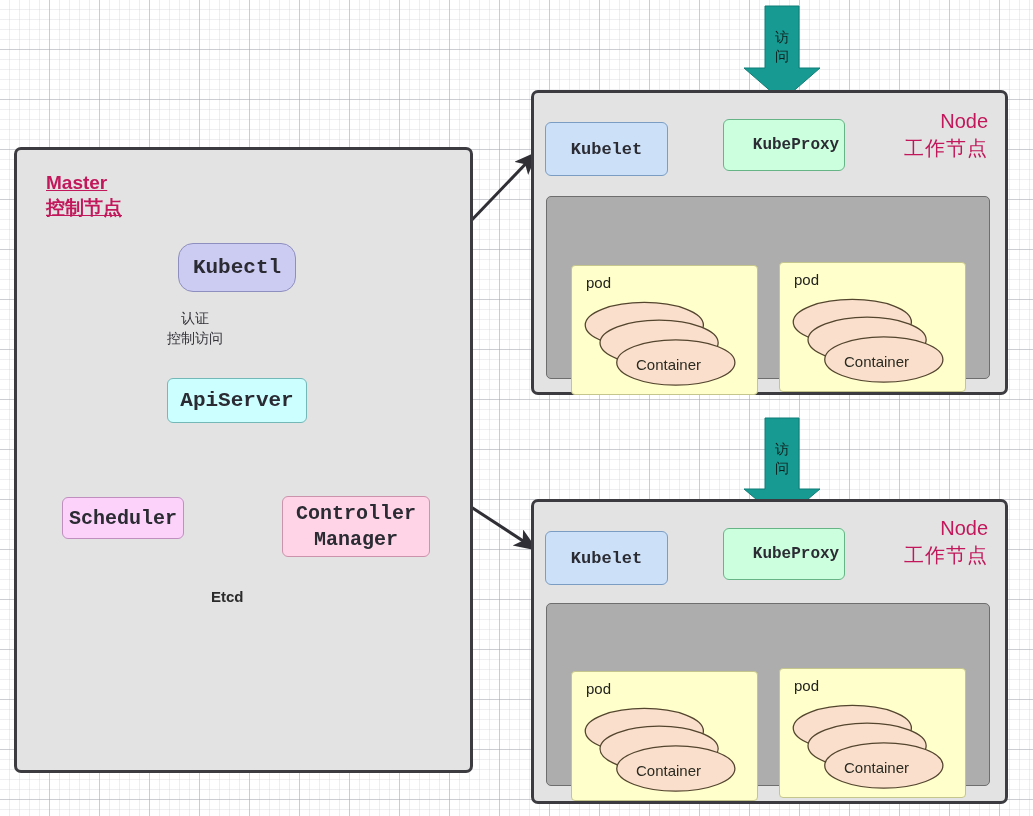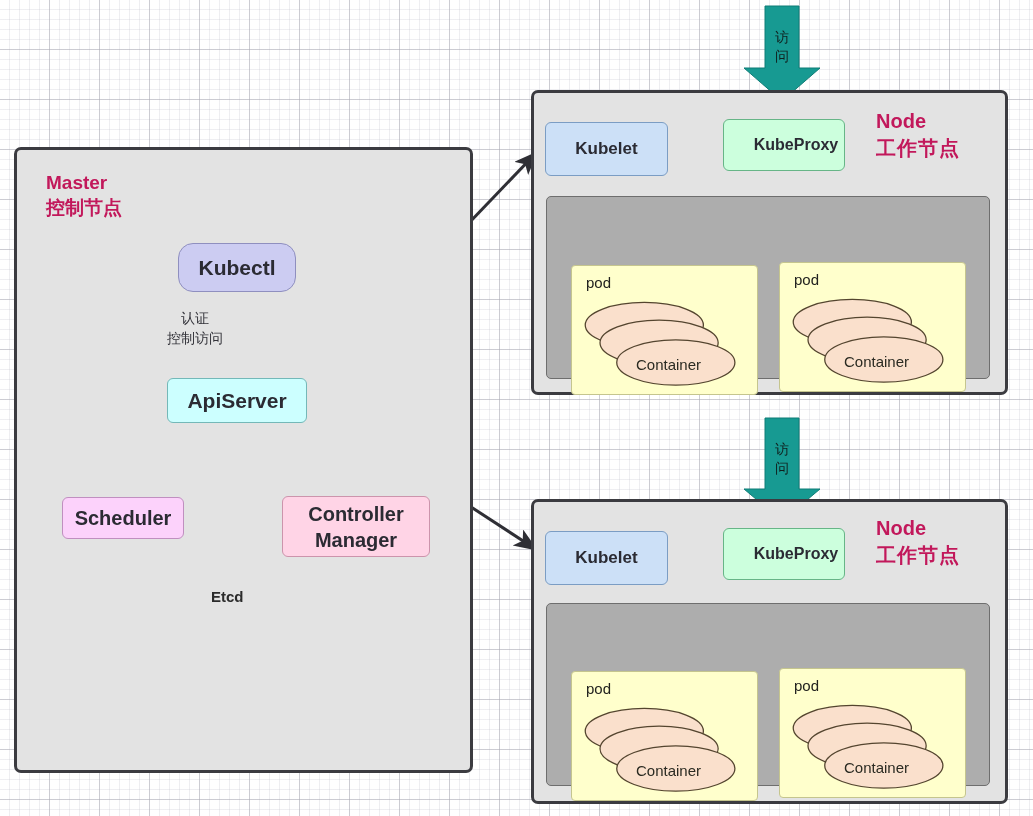--- a/index.html
+++ b/index.html
@@ -47,48 +47,50 @@
     position: absolute;
     background: #e3e3e3;
     border: 3px solid #3b3b40;
     border-radius: 7px;
     box-sizing: border-box;
   }
 
   .node-title {
     position: absolute;
     color: #c2185b;
-    font-weight: bold;
+    font-weight: normal;
     font-size: 20px;
     line-height: 27px;
-    text-align: left;
+    text-align: right;
     white-space: nowrap;
   }
   .node-title .cn { letter-spacing: 1px; }
 
   .master-title {
     position: absolute;
     color: #c2185b;
     font-weight: bold;
     font-size: 19px;
     line-height: 25px;
     text-align: left;
     white-space: nowrap;
+    text-decoration: underline;
   }
 
   .box {
     position: absolute;
     box-sizing: border-box;
     display: flex;
     align-items: center;
     justify-content: center;
     text-align: center;
     font-weight: bold;
     color: #2b2b33;
     border-radius: 6px;
+    font-family: Liberation Mono, monospace;
   }
 
   .b-kubectl  { background:#ccccf2; border:1.5px solid #8f8fbf; font-size:21px; }
   .b-apiserver{ background:#ccffff; border:1.5px solid #74b8b8; font-size:21px; }
   .b-scheduler{ background:#fcd2fb; border:1.5px solid #c08fc0; font-size:20px; }
   .b-ctrlmgr  { background:#ffd4e6; border:1.5px solid #cc94ac; font-size:20px; line-height:26px; }
   .b-kubelet  { background:#cce0f7; border:1.5px solid #7b9dc4; font-size:17px; }
   .b-kubeproxy{ background:#ccffdd; border:1.5px solid #67b587; font-size:16px;padding-left:24px; }
 
   .edge-label {

